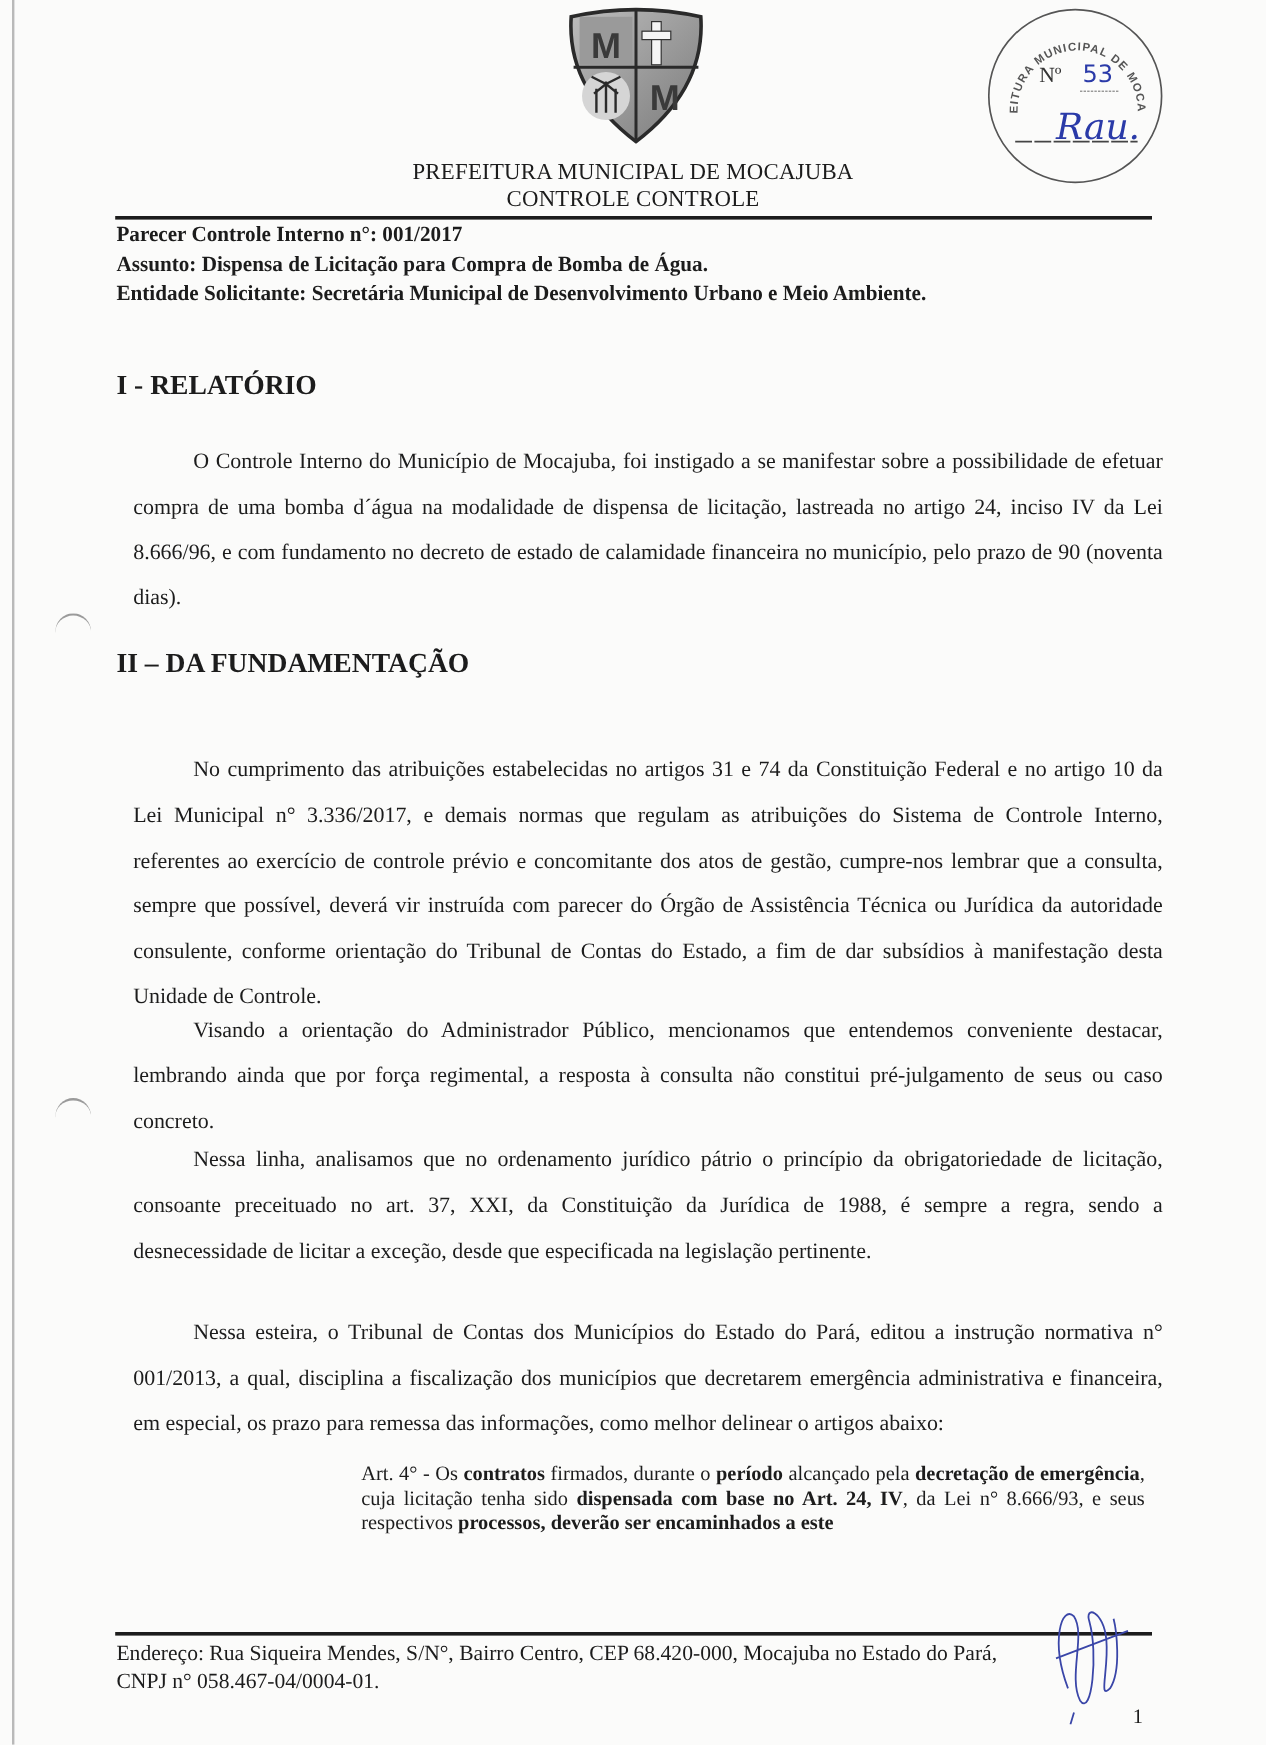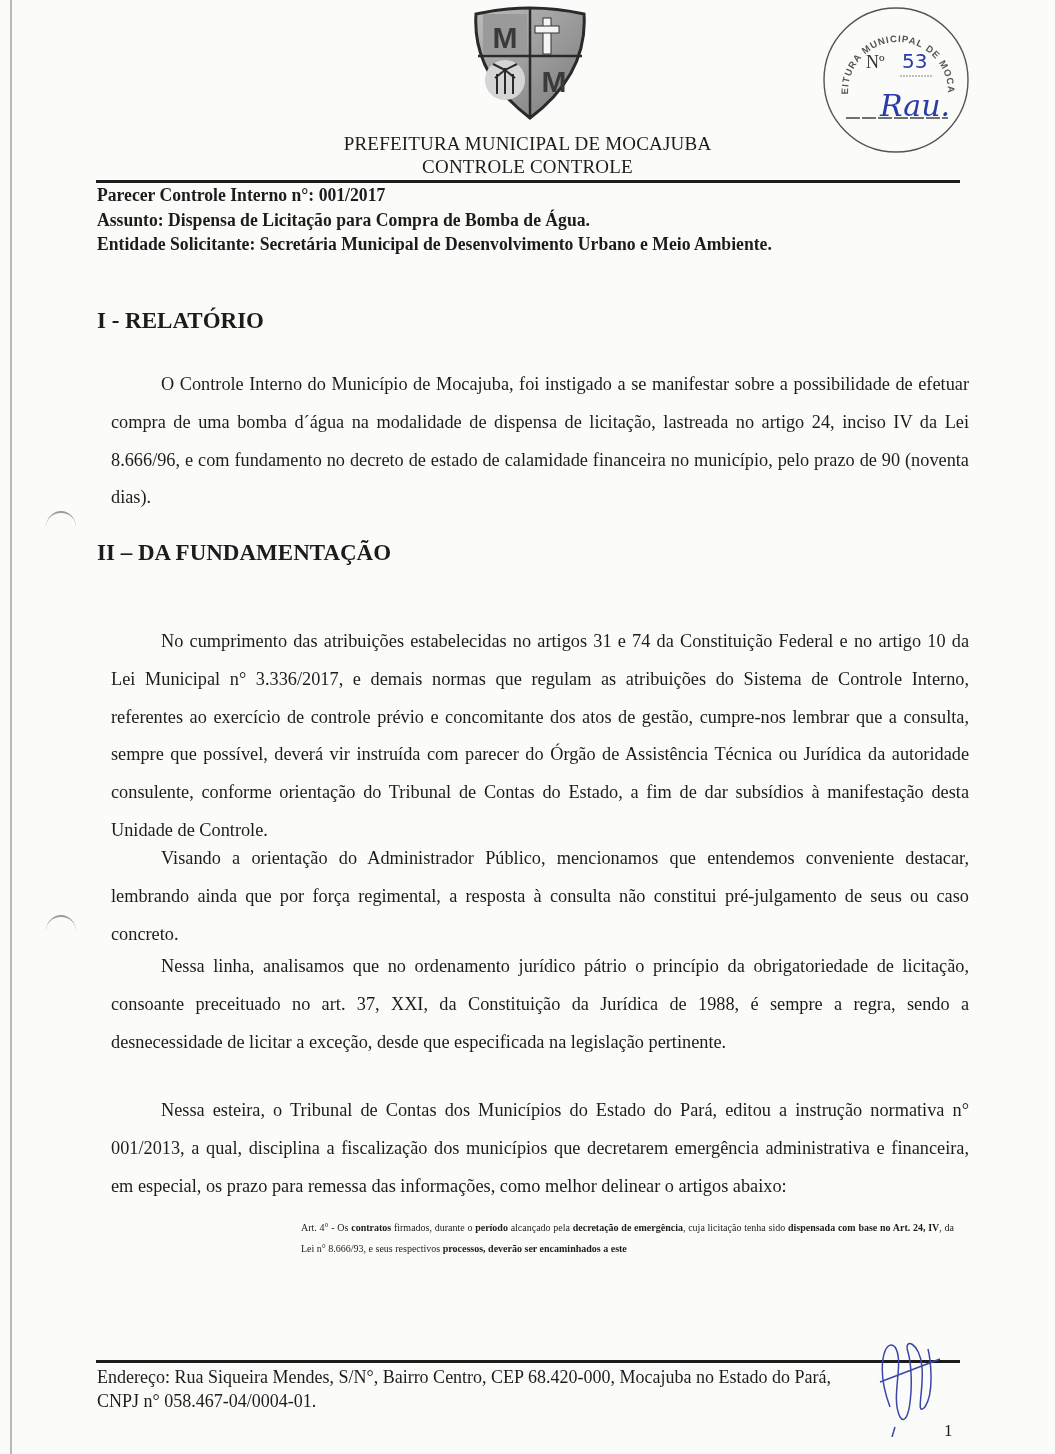--- a/index.html
+++ b/index.html
@@ -38,21 +38,21 @@
       position: absolute; left: 97px; font-weight: bold; font-size: 23px;
       text-underline-offset: 3px;
     }
     .para {
       position: absolute; left: 95px; width: 858px;
       font-size: 18.3px; line-height: 37.8px; text-align: justify;
       text-indent: 50px; margin: 16px;
     }
     .quote {
       position: absolute; left: 301px; width: 653px;
-      font-size: 10px; line-height: 20.6px; text-align: justify; margin: 0;
+      font-size: 17px; line-height: 20.6px; text-align: justify; margin: 0;
     }
     .quote b { font-weight: bold; }
     .footer-line {
       position: absolute; left: 97px; font-size: 18px;
     }
     .page-num { position: absolute; left: 944px; top: 1421px; font-size: 17px; }
     .signature { position: absolute; left: 870px; top: 1337px; width: 80px; height: 100px; }
   </style>
 </head>
 <body>

